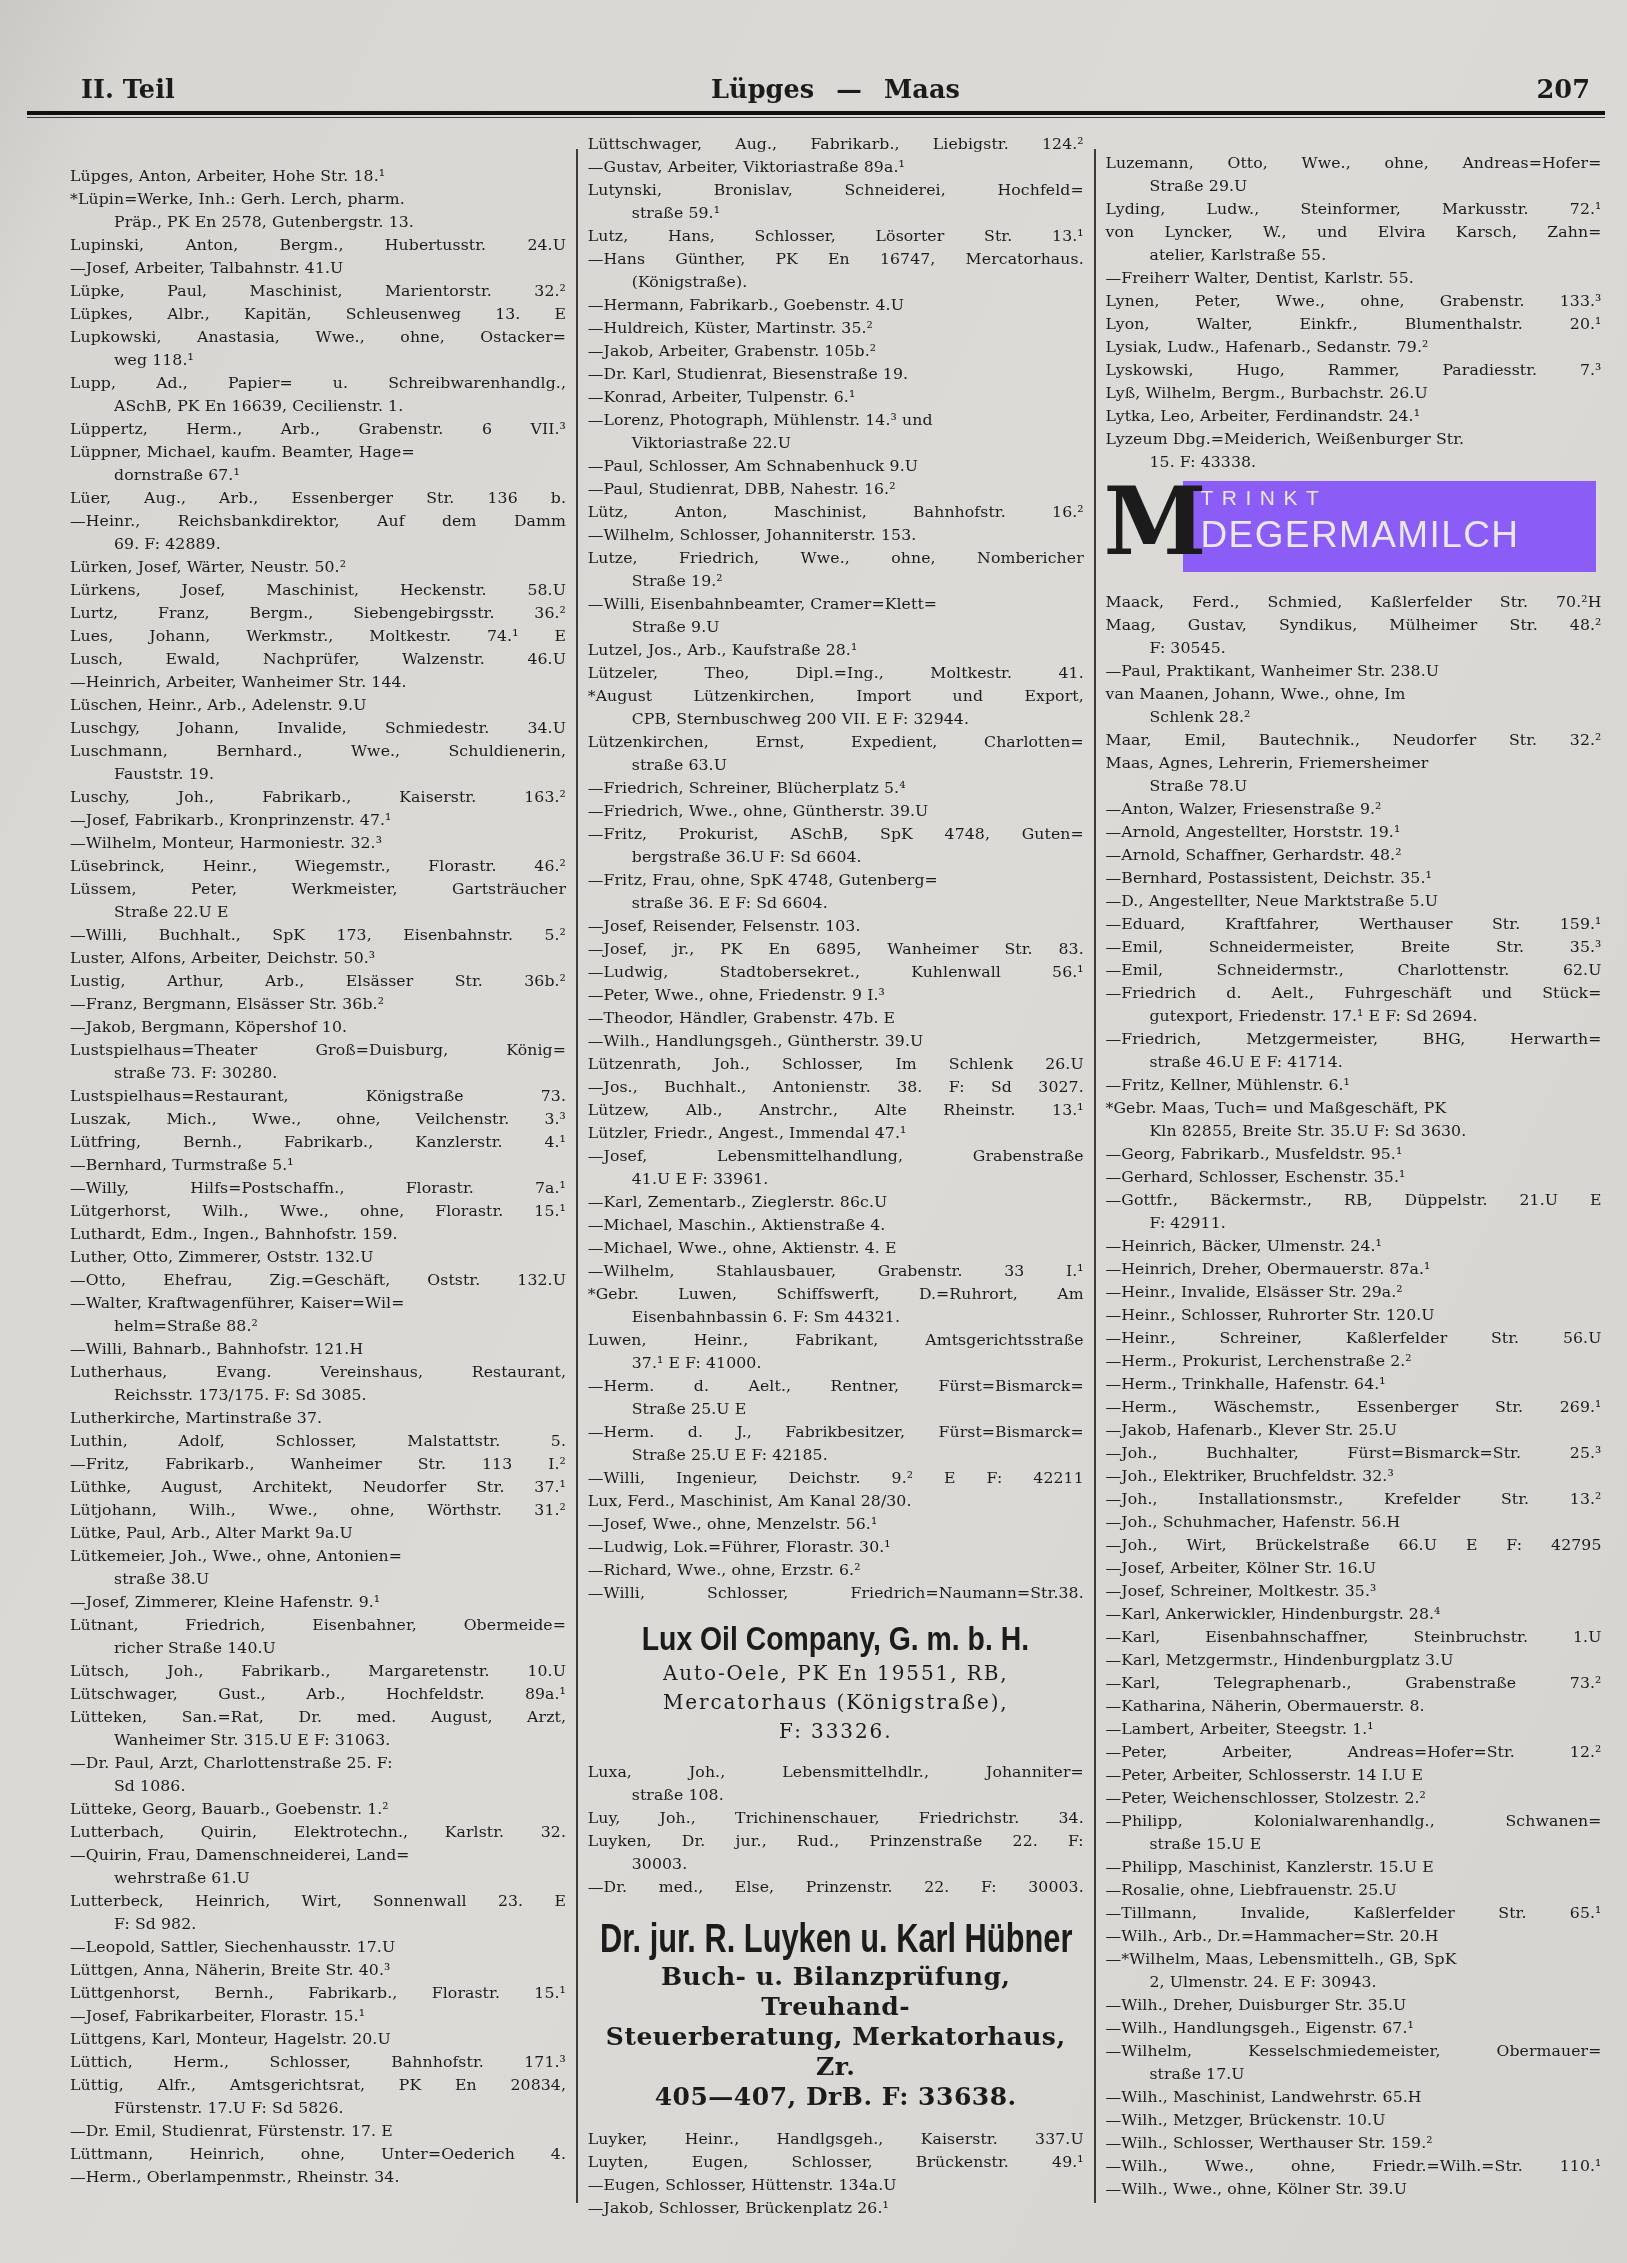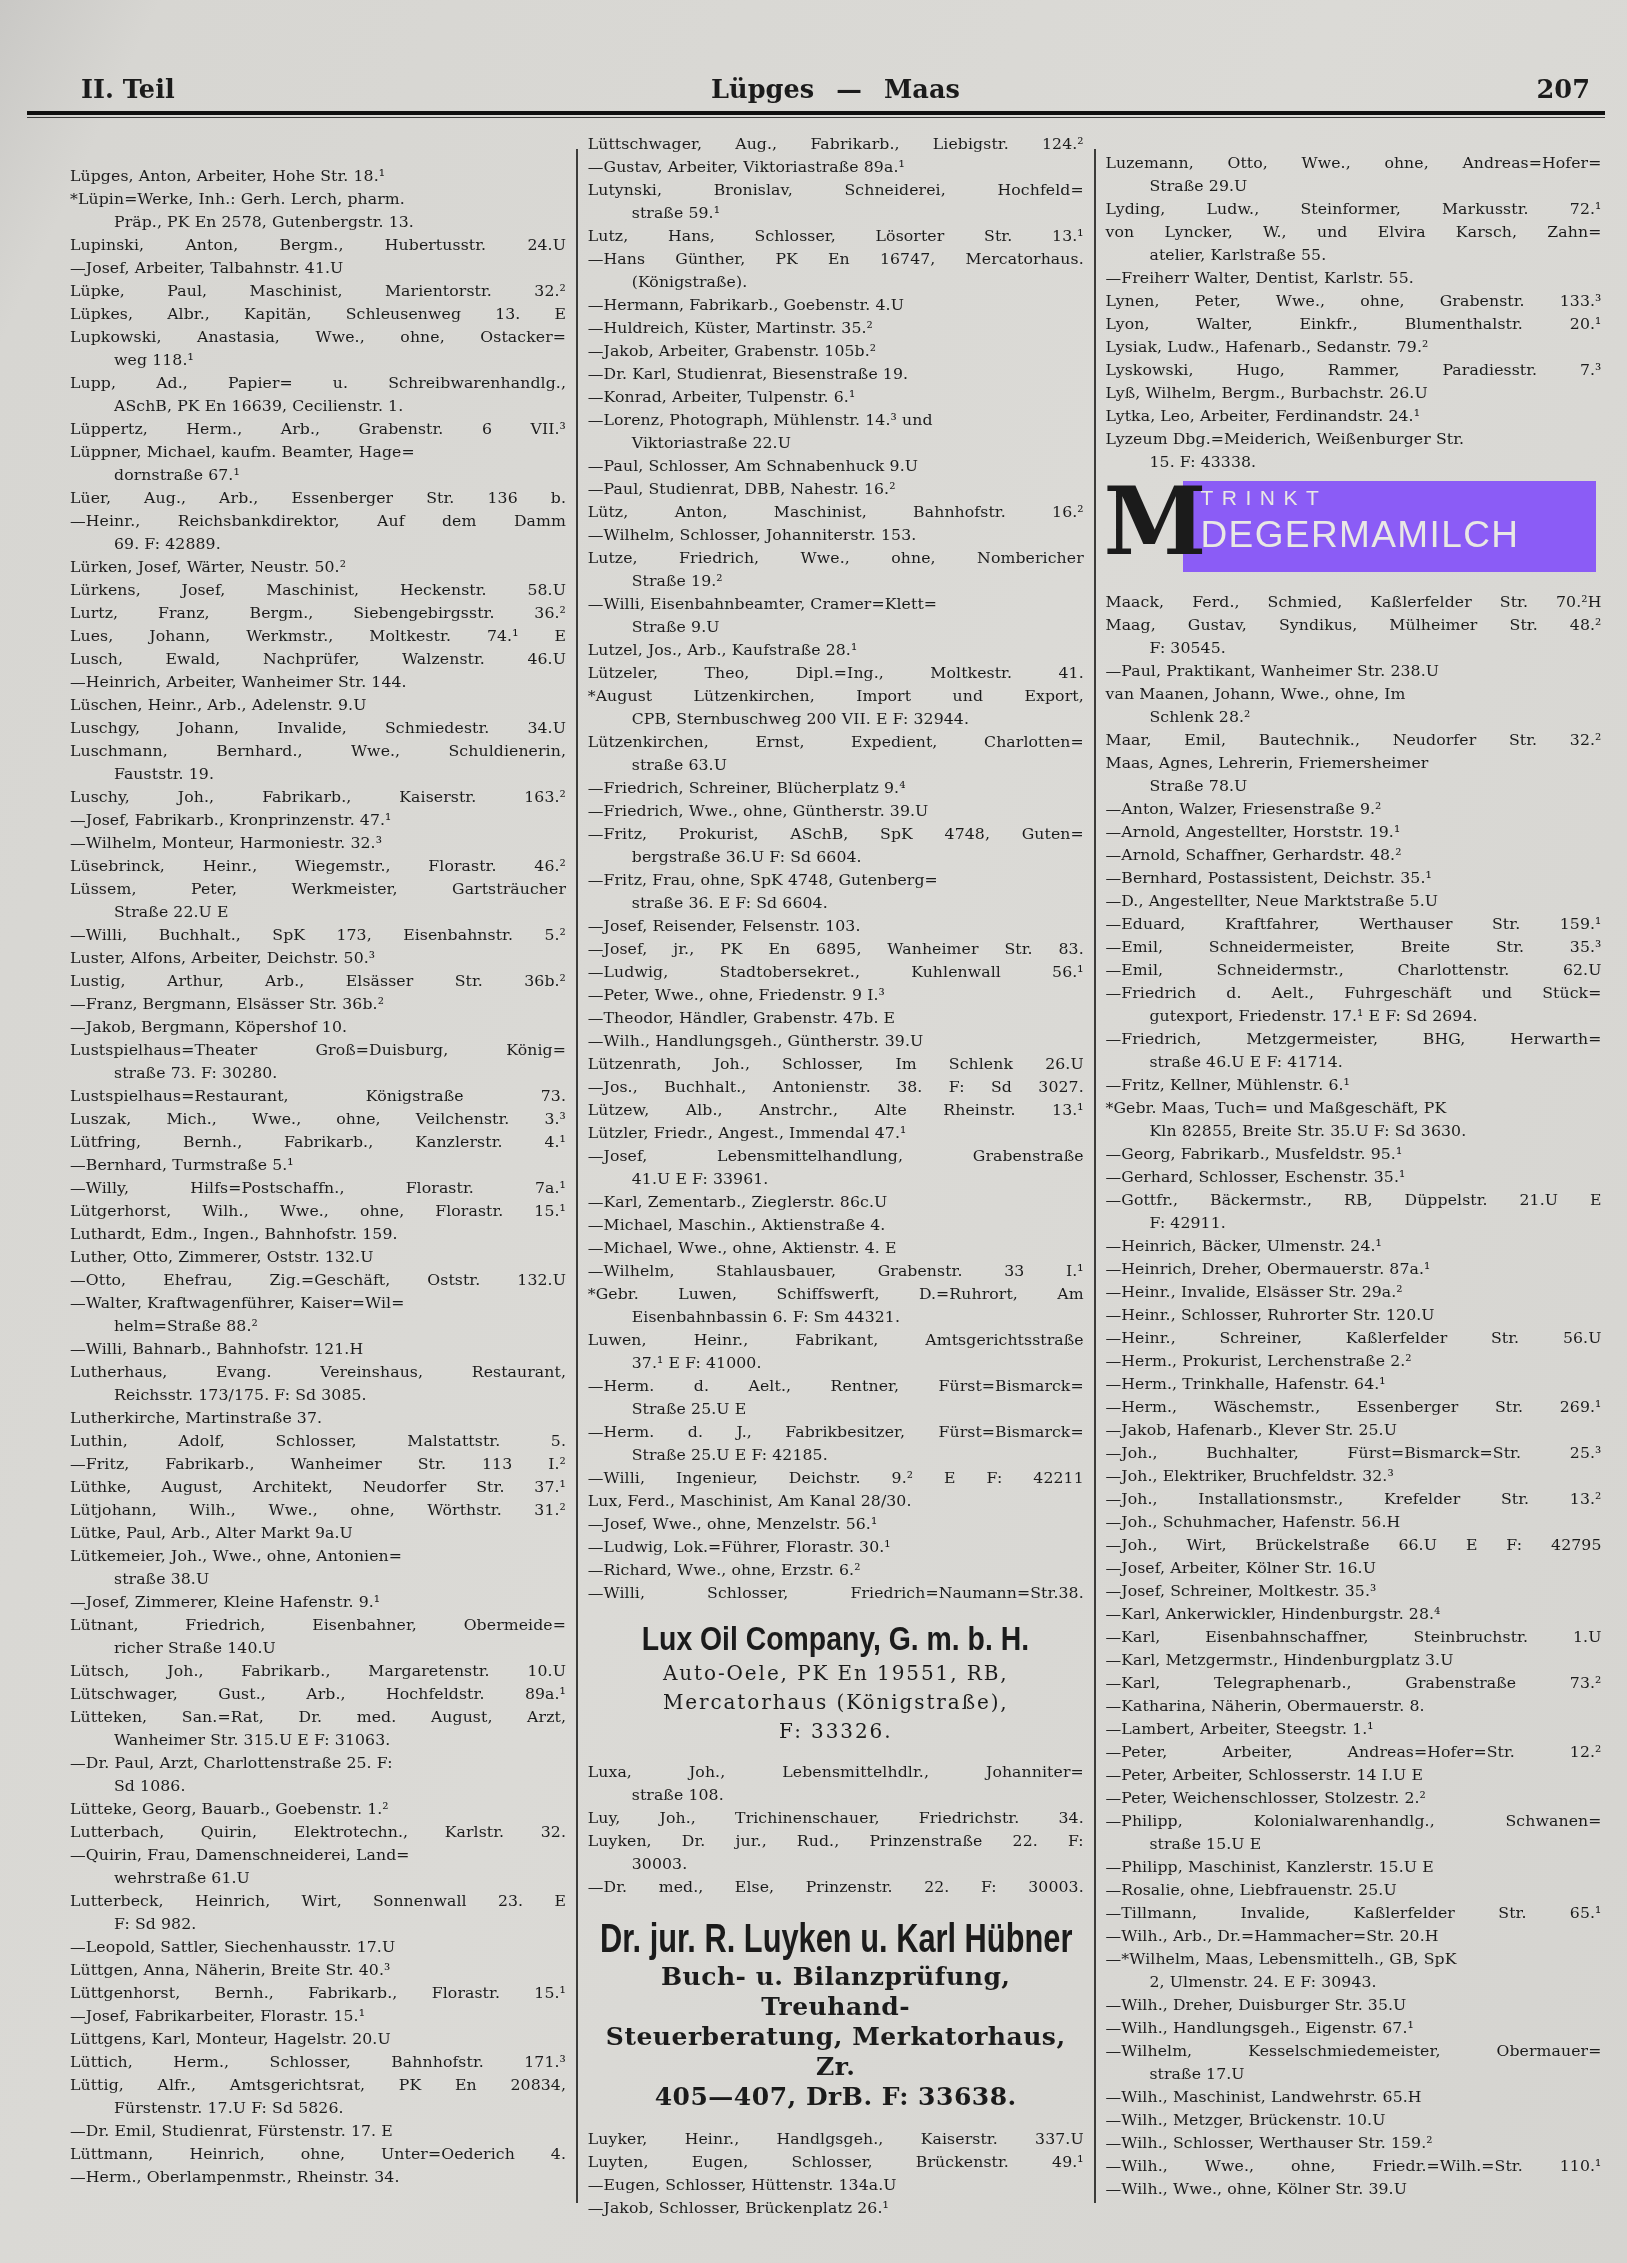--- a/index.html
+++ b/index.html
@@ -206,21 +206,21 @@
           <div class="ln j">Lutze, Friedrich, Wwe., ohne, Nombericher</div>
           <div class="ln cont">Straße 19.²</div>
           <div class="ln">—Willi, Eisenbahnbeamter, Cramer=Klett=</div>
           <div class="ln cont">Straße 9.U</div>
           <div class="ln">Lutzel, Jos., Arb., Kaufstraße 28.¹</div>
           <div class="ln j">Lützeler, Theo, Dipl.=Ing., Moltkestr. 41.</div>
           <div class="ln j">*August Lützenkirchen, Import und Export,</div>
           <div class="ln cont">CPB, Sternbuschweg 200 VII. E F: 32944.</div>
           <div class="ln j">Lützenkirchen, Ernst, Expedient, Charlotten=</div>
           <div class="ln cont">straße 63.U</div>
-          <div class="ln">—Friedrich, Schreiner, Blücherplatz 9.⁴</div>
+          <div class="ln">—Friedrich, Schreiner, Blücherplatz 5.⁴</div>
           <div class="ln">—Friedrich, Wwe., ohne, Güntherstr. 39.U</div>
           <div class="ln j">—Fritz, Prokurist, ASchB, SpK 4748, Guten=</div>
           <div class="ln cont">bergstraße 36.U F: Sd 6604.</div>
           <div class="ln">—Fritz, Frau, ohne, SpK 4748, Gutenberg=</div>
           <div class="ln cont">straße 36. E F: Sd 6604.</div>
           <div class="ln">—Josef, Reisender, Felsenstr. 103.</div>
           <div class="ln j">—Josef, jr., PK En 6895, Wanheimer Str. 83.</div>
           <div class="ln j">—Ludwig, Stadtobersekret., Kuhlenwall 56.¹</div>
           <div class="ln">—Peter, Wwe., ohne, Friedenstr. 9 I.³</div>
           <div class="ln">—Theodor, Händler, Grabenstr. 47b. E</div>

